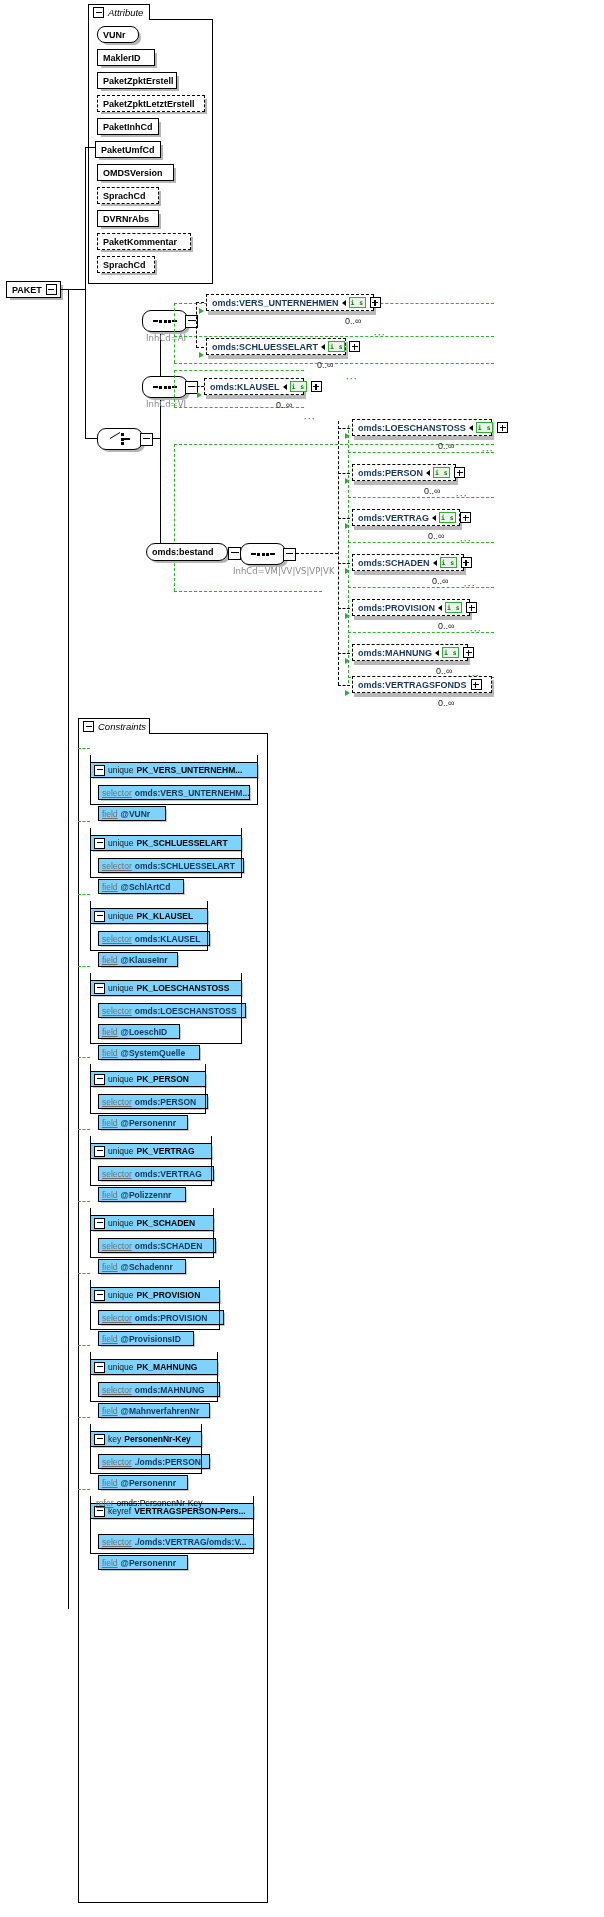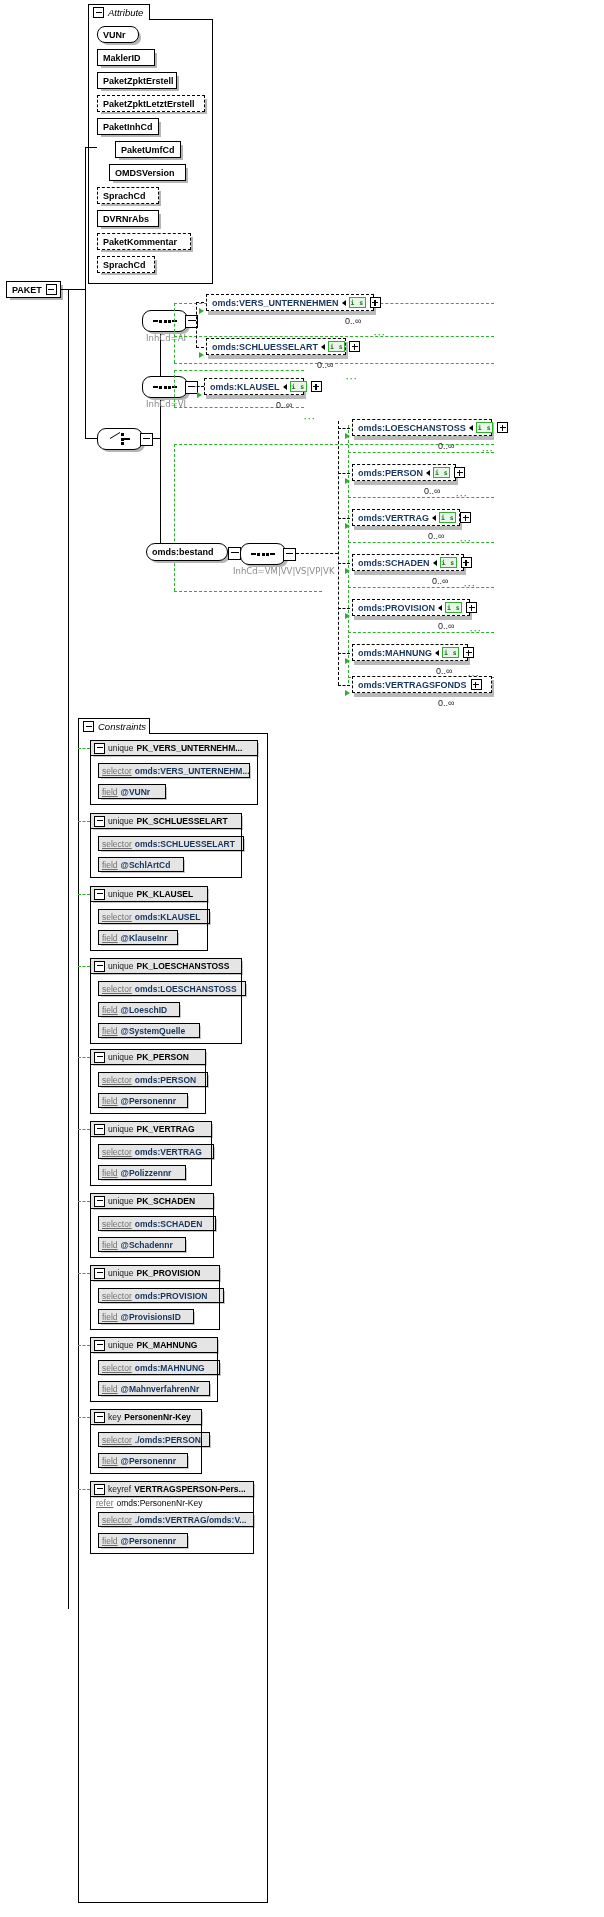--- a/index.html
+++ b/index.html
@@ -124,23 +124,23 @@
     border-left:5px solid #2db02d;}
   
   .gdots{position:absolute;color:#2db02d;font-size:9px;letter-spacing:1px;font-weight:bold;}
 
   
   .crow{
     position:absolute;display:flex;align-items:center;gap:3px;
     font-size:8.5px;white-space:nowrap;
   }
   .cbox{
-    position:absolute;border:1.2px solid #000;background:#e5e5e5;box-sizing:border-box;
+    position:absolute;border:1.2px solid #000;background:#7dd3fc;box-sizing:border-box;
     display:flex;align-items:center;padding:0 3px;gap:3px;font-size:8.5px;
-    white-space:nowrap;box-shadow:2px 2px 0 -1px #c6c6c6;
+    white-space:nowrap;box-shadow:2px 2px 0 -1px #c6c6c6;margin-top:22px;
   }
   .ckey{color:#6f6f6f;text-decoration:underline;}
   .cval{color:#16355c;font-weight:bold;}
   .ctitle{font-weight:bold;color:#000;}
   .ckind{color:#1a1a1a;}
 </style>
 </head>
 <body>
 
 <div class="nodebox solid" style="left:6px;top:281px;width:55px;height:17px;">
@@ -168,24 +168,24 @@
 </div>
 <div class="nodebox solid" style="left:97px;top:72px;width:80px;height:17px;">
   <span>PaketZpktErstell</span>
 </div>
 <div class="nodebox optional" style="left:97px;top:95px;width:108px;height:17px;">
   <span>PaketZpktLetztErstell</span>
 </div>
 <div class="nodebox solid" style="left:97px;top:118px;width:62px;height:17px;">
   <span>PaketInhCd</span>
 </div>
-<div class="nodebox solid" style="left:115px;top:141px;width:66px;height:17px;">
+<div class="nodebox solid" style="left:95px;top:141px;width:66px;height:17px;">
   <span>PaketUmfCd</span>
 </div>
-<div class="nodebox solid" style="left:97px;top:164px;width:77px;height:17px;margin-left:12px;">
+<div class="nodebox solid" style="left:97px;top:164px;width:77px;height:17px;">
   <span>OMDSVersion</span>
 </div>
 <div class="nodebox optional" style="left:97px;top:187px;width:62px;height:17px;">
   <span>SprachCd</span>
 </div>
 <div class="nodebox solid" style="left:97px;top:210px;width:62px;height:17px;">
   <span>DVRNrAbs</span>
 </div>
 <div class="nodebox optional" style="left:97px;top:233px;width:94px;height:17px;">
   <span>PaketKommentar</span>

